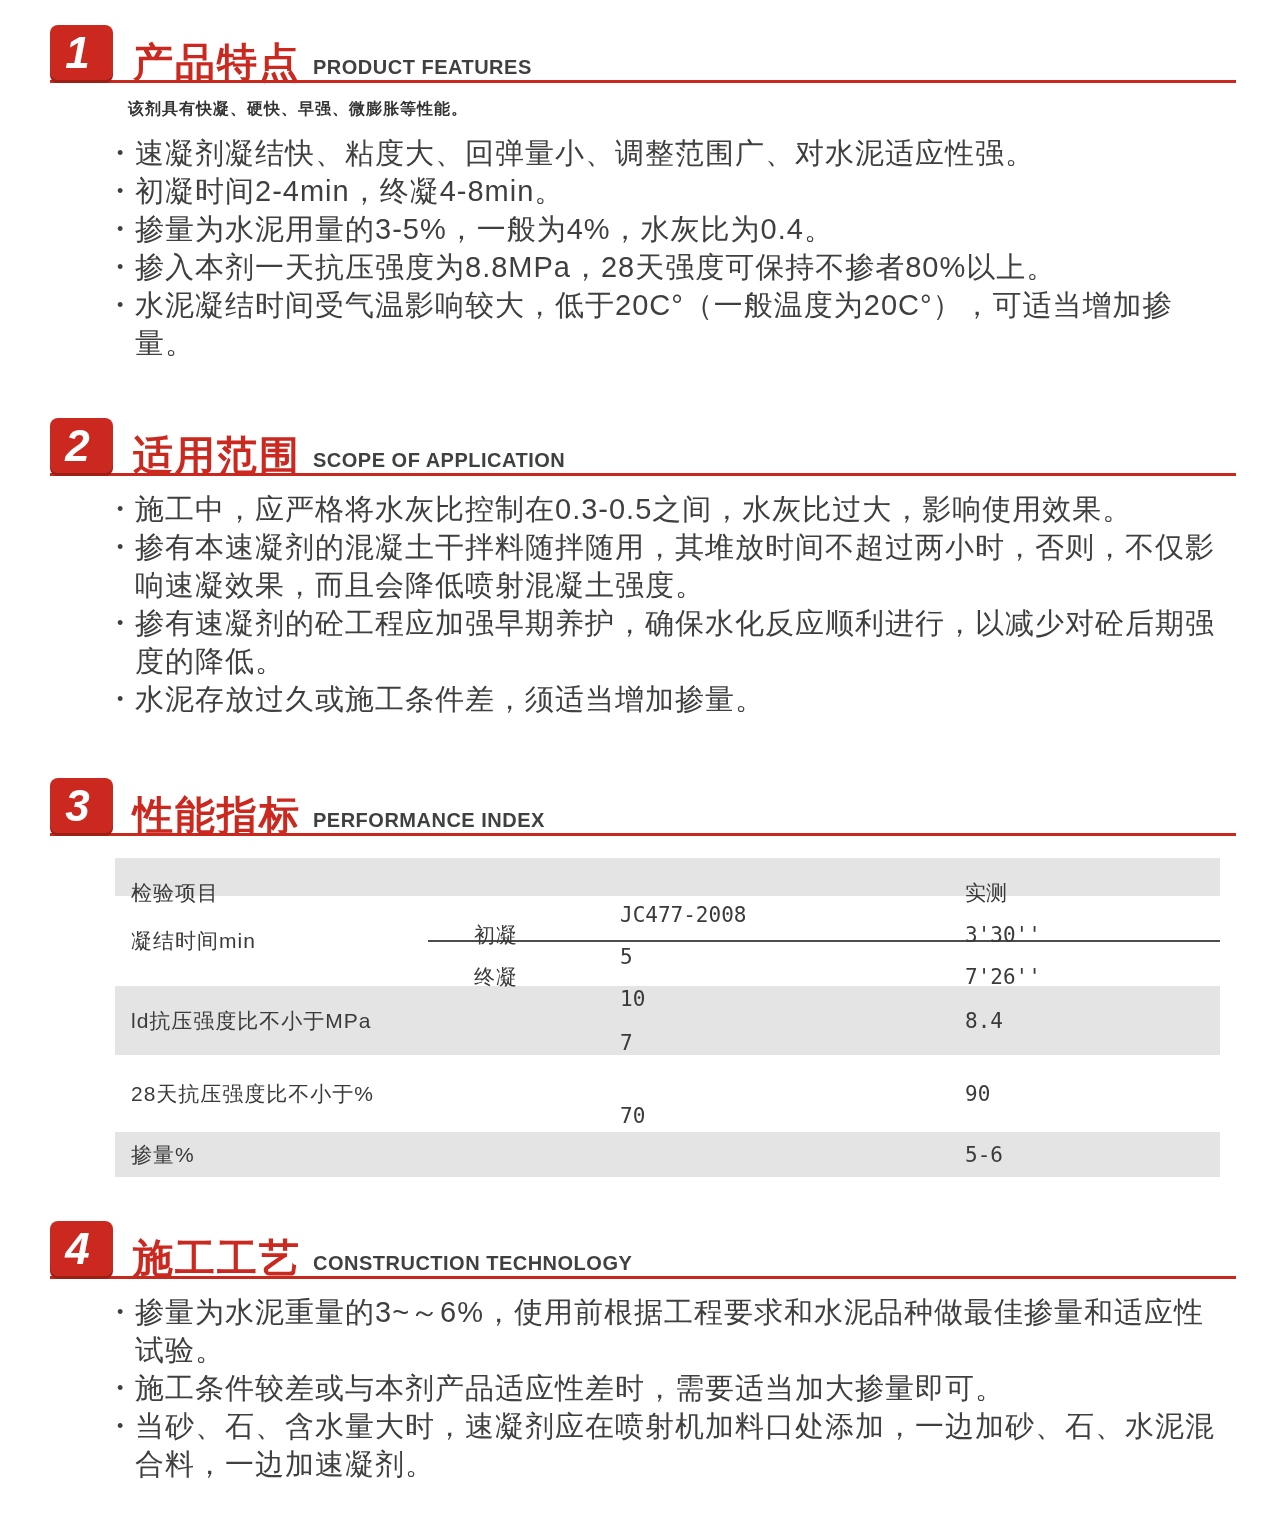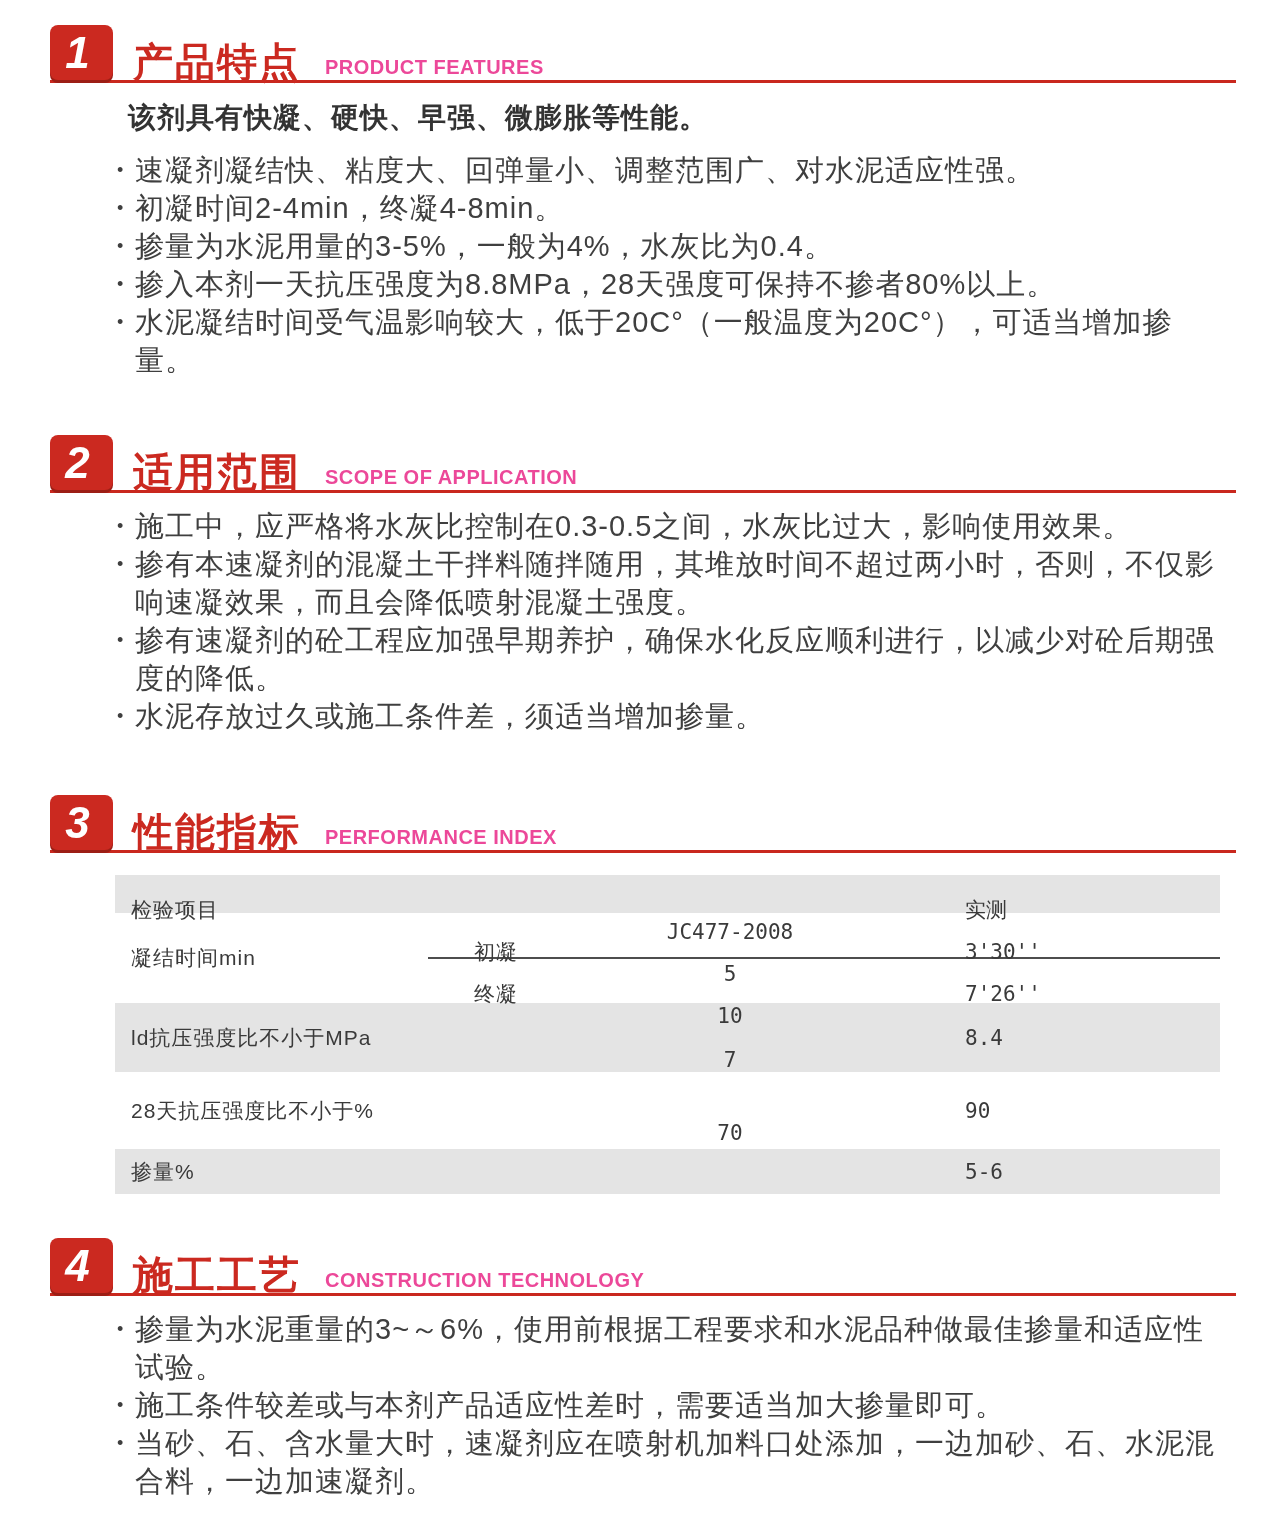--- a/index.html
+++ b/index.html
@@ -20,32 +20,32 @@
   .badge {
     width:63px; height:55px; background:#cb2920; color:#ffffff;
     font-size:44px; font-weight:bold; font-style:italic;
     display:flex; align-items:center; justify-content:center;
     border-radius:8px; padding-right:8px;
     box-shadow:0 3px 0 #9c1e15;
     flex:0 0 auto;
   }
   .sec-title {
     font-size:40px; color:#cb2920; font-weight:bold;
-    margin:0 12px -2px 20px; letter-spacing:2px; line-height:1;
+    margin:0 0 -2px 20px; letter-spacing:2px; line-height:1;
     flex:0 0 auto;
   }
   .sec-sub {
-    font-size:20px; color:#ec4899; font-weight:bold;
+    font-size:20px; color:#404040; font-weight:bold;
     margin:0 0 3px 12px; letter-spacing:0.5px; line-height:1;
     flex:0 0 auto;
   }
   
   .sec-body { margin:14px 60px 0 115px; }
   .intro {
-    font-size:28px; font-weight:bold; color:#333333;
+    font-size:16px; font-weight:bold; color:#333333;
     margin:16px 60px 2px 128px; letter-spacing:1px;
   }
   ul.bullets, ul.plain-list { list-style:none; }
   ul.bullets li {
     position:relative; padding-left:20px;
     font-size:29px; line-height:38px; letter-spacing:1px;
   }
   ul.bullets li::before {
     content:"\2022"; position:absolute; left:2px; top:0;
     font-size:18px; color:#3f3f3f;
@@ -59,21 +59,21 @@
   
   .ptable { margin:22px 60px 0 115px; font-size:21px; color:#3a3a3a; }
   .trow {
     display:grid; grid-template-columns:355px 150px 220px 365px;
     align-items:center; margin-bottom:4px; min-height:38px;
   }
   .trow.gray { background:#e4e4e4; }
   .trow.thead { height:30px; }
   .c1 { padding-left:16px; letter-spacing:1px; }
   .c2 { padding-left:4px; letter-spacing:1px; }
-  .c3 { text-align:center; font-family:"DejaVu Sans Mono","Liberation Mono",monospace;margin-top:45px; }
+  .c3 { text-align:left; font-family:"DejaVu Sans Mono","Liberation Mono",monospace;margin-top:45px; }
   .thead .c3 { font-family:"DejaVu Sans Mono","Liberation Mono",monospace; }
   .c4 { padding-left:125px; font-family:"DejaVu Sans Mono","Liberation Mono",monospace; white-space:nowrap; }
   .thead .c4 { font-family:"Liberation Sans","DejaVu Sans",sans-serif; }
   .setting-row {
     display:grid; grid-template-columns:355px 1fr;
     align-items:center; margin-bottom:4px;
   }
   .sub-rows { position:relative; }
   .sub-row {
     display:grid; grid-template-columns:150px 220px 365px;

